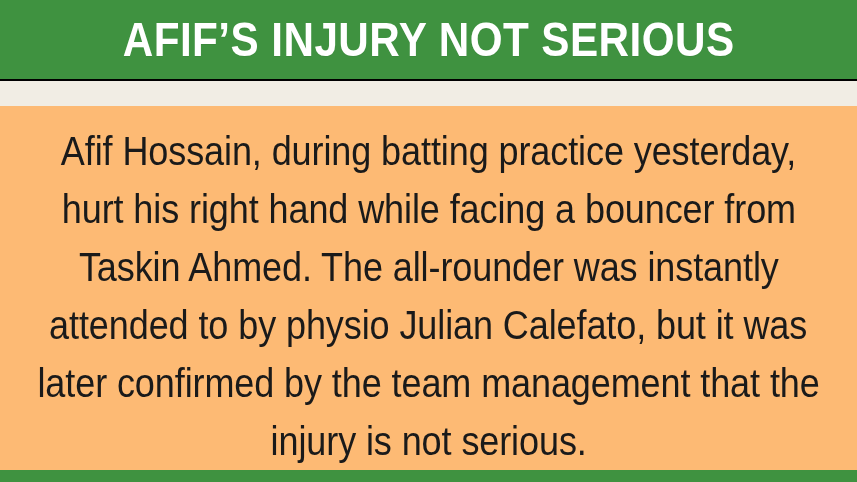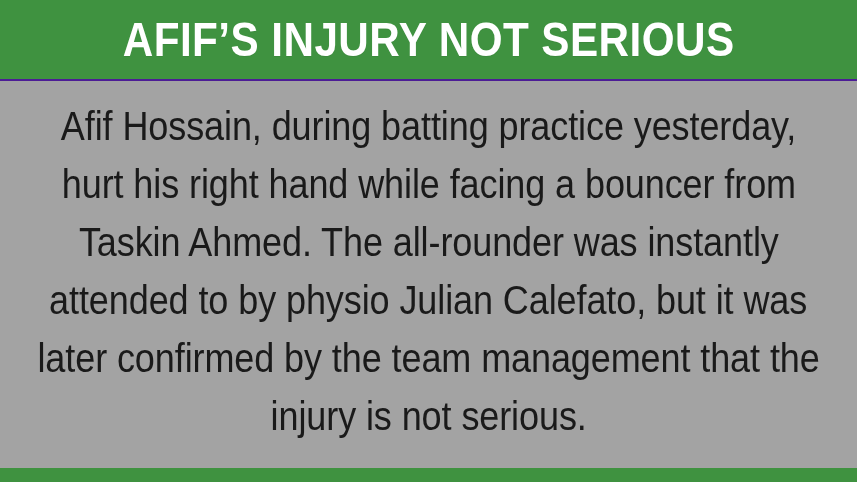--- a/index.html
+++ b/index.html
@@ -22,21 +22,21 @@
     box-sizing: border-box;
     display: flex;
     flex-direction: column;
   }
 
   
   .header-band {
     width: 100%;
     height: 81px;
     background: #3f9240;
-    border-bottom: 2px solid #4c1d95;
+    border-bottom: 2px solid #000000;
     display: flex;
     align-items: center;
     justify-content: center;
     box-sizing: border-box;
     flex: 0 0 auto;
   }
 
   .headline {
     color: #ffffff;
     font-family: "Liberation Sans Narrow", "Liberation Sans", "DejaVu Sans Condensed", sans-serif;
@@ -49,27 +49,28 @@
     transform: scaleX(0.88);
     transform-origin: center center;
     margin: 0;
     padding: 0 10px;
     text-shadow: 0 1px 0 rgba(0,0,0,0.06);
   }
 
   
   .body-area {
     flex: 1 1 auto;
-    background: #a3a3a3;
+    background: #fdba74;
     display: flex;
     flex-direction: column;
     align-items: center;
     justify-content: flex-start;
     padding-top: 16px;
     box-sizing: border-box;
+    margin-top: 25px;
   }
 
   .body-line {
     color: #1a1a1a;
     font-family: "Liberation Sans Narrow", "Liberation Sans", "DejaVu Sans Condensed", sans-serif;
     font-weight: normal;
     font-size: 40px;
     line-height: 58px;
     height: 58px;
     white-space: nowrap;

